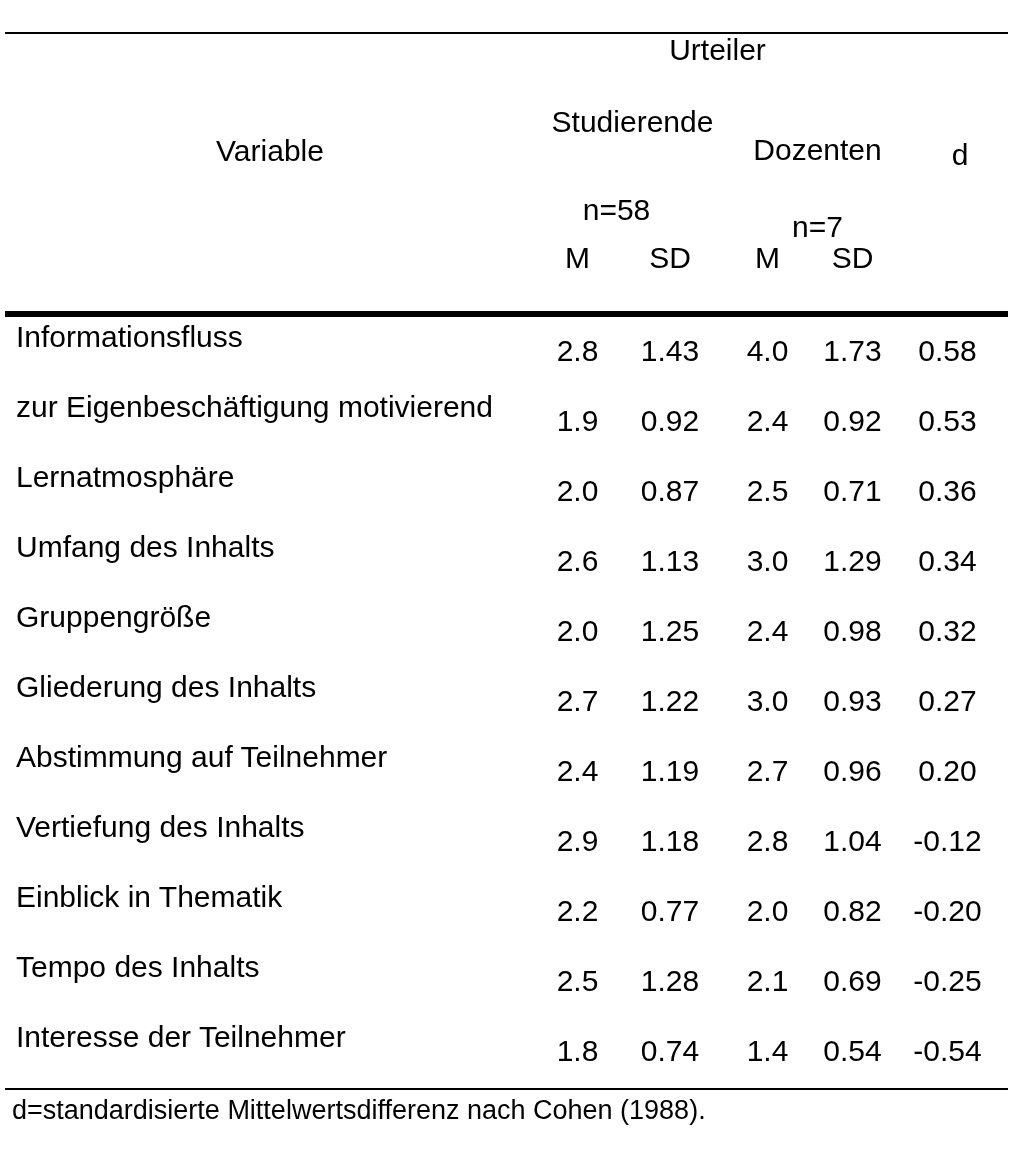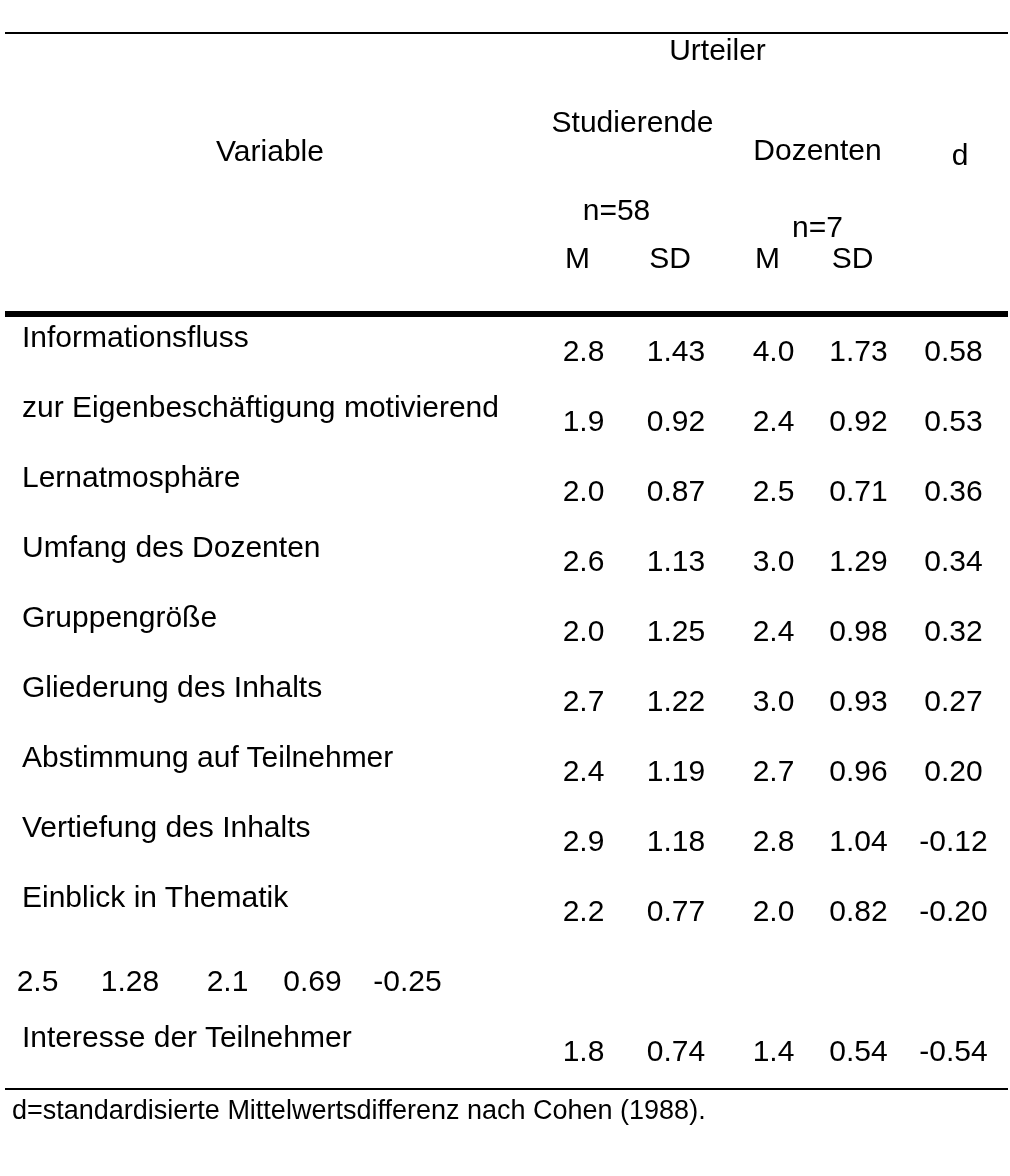--- a/index.html
+++ b/index.html
@@ -29,21 +29,21 @@
   .h-m1         { left: 540px; width: 75px;  top: 239px; }
   .h-sd1        { left: 615px; width: 110px; top: 239px; }
   .h-m2         { left: 725px; width: 85px;  top: 239px; }
   .h-sd2        { left: 810px; width: 85px;  top: 239px; }
   .h-d          { left: 895px; width: 130px; top: 136px; }
 
   
   .tbody { position: absolute; top: 302px; left: 0; width: 1010px; }
   .row { display: flex; align-items: center; height: 70px; }
   .cell { white-space: nowrap; }
-  .cell.var { width: 540px; padding-left: 16px; box-sizing: border-box; text-align: left; margin-left: 6px; }
+  .cell.var { width: 540px; padding-left: 16px; box-sizing: border-box; text-align: left; }
   .cell.num { text-align: center; margin-top: 27px; }
   .w-m1  { width: 75px; }
   .w-sd1 { width: 110px; }
   .w-m2  { width: 85px; }
   .w-sd2 { width: 85px; }
   .w-d   { width: 105px; }
 
   
   .footnote { position: absolute; left: 12px; top: 1092px; font-size: 27px; line-height: 36px; white-space: nowrap; }
   .footnote sub { font-size: 17px; line-height: 0; }
@@ -94,21 +94,21 @@
     <div class="row">
       <div class="cell var">Lernatmosphäre</div>
       <div class="cell num w-m1">2.0</div>
       <div class="cell num w-sd1">0.87</div>
       <div class="cell num w-m2">2.5</div>
       <div class="cell num w-sd2">0.71</div>
       <div class="cell num w-d">0.36</div>
     </div>
 
     <div class="row">
-      <div class="cell var">Umfang des Dozenten</div>
+      <div class="cell var">Umfang des Inhalts</div>
       <div class="cell num w-m1">2.6</div>
       <div class="cell num w-sd1">1.13</div>
       <div class="cell num w-m2">3.0</div>
       <div class="cell num w-sd2">1.29</div>
       <div class="cell num w-d">0.34</div>
     </div>
 
     <div class="row">
       <div class="cell var">Gruppengröße</div>
       <div class="cell num w-m1">2.0</div>
@@ -148,20 +148,21 @@
     <div class="row">
       <div class="cell var">Einblick in Thematik</div>
       <div class="cell num w-m1">2.2</div>
       <div class="cell num w-sd1">0.77</div>
       <div class="cell num w-m2">2.0</div>
       <div class="cell num w-sd2">0.82</div>
       <div class="cell num w-d">-0.20</div>
     </div>
 
     <div class="row">
+      <div class="cell var">Tempo des Inhalts</div>
       <div class="cell num w-m1">2.5</div>
       <div class="cell num w-sd1">1.28</div>
       <div class="cell num w-m2">2.1</div>
       <div class="cell num w-sd2">0.69</div>
       <div class="cell num w-d">-0.25</div>
     </div>
 
     <div class="row">
       <div class="cell var">Interesse der Teilnehmer</div>
       <div class="cell num w-m1">1.8</div>

